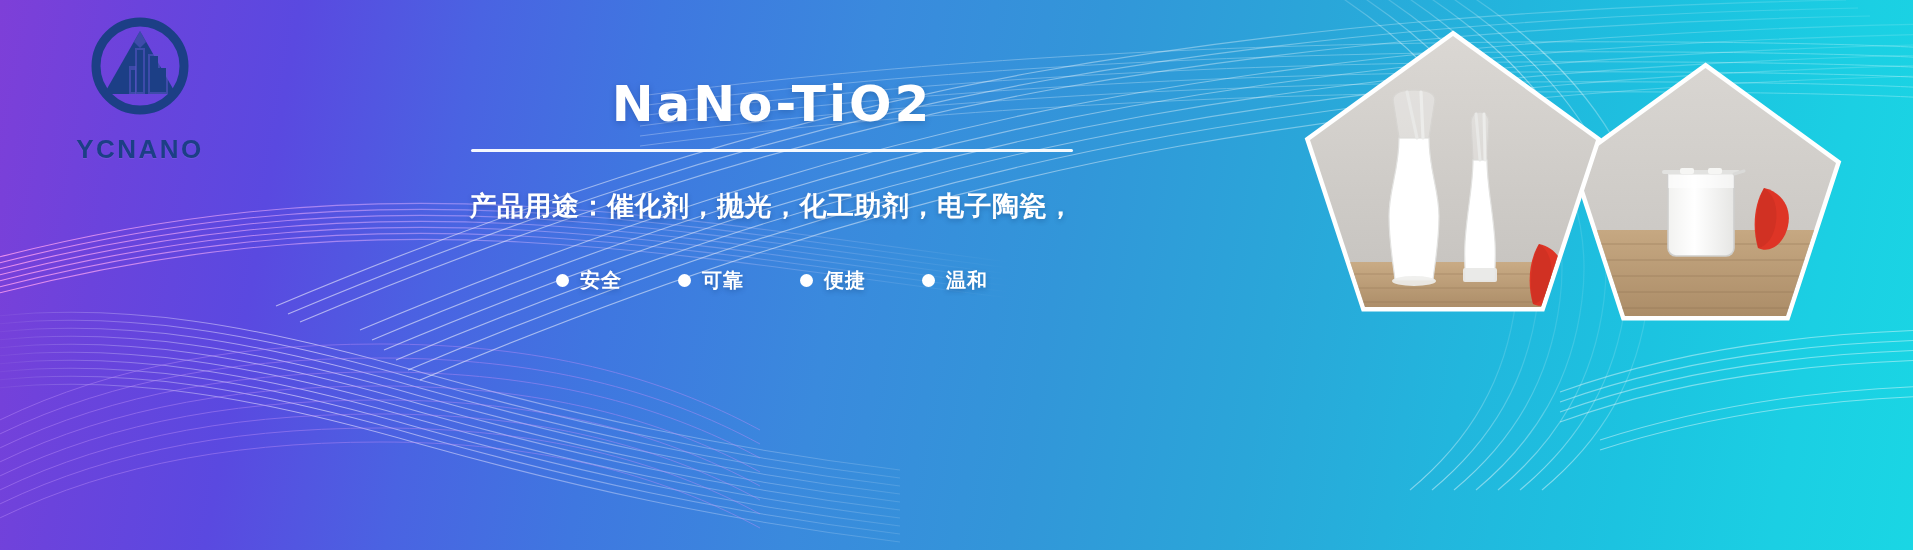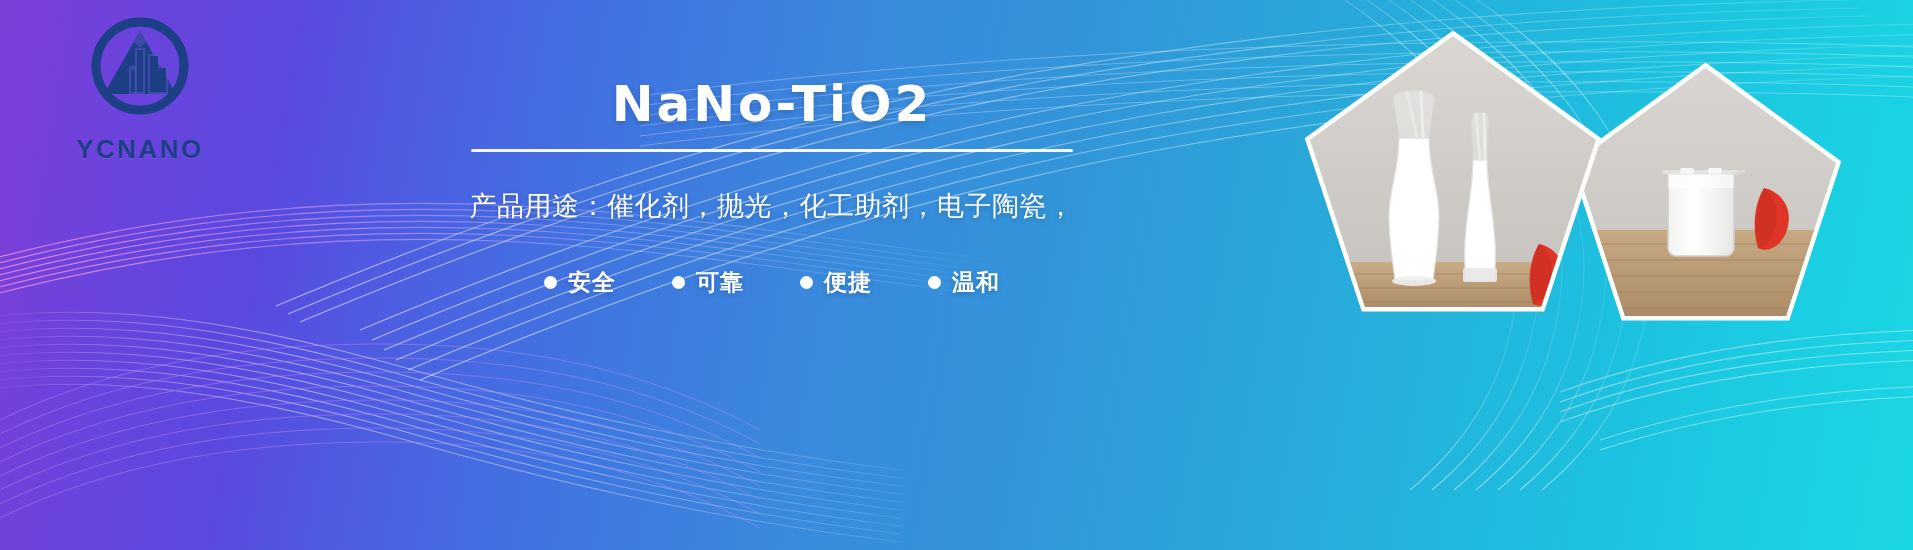--- a/index.html
+++ b/index.html
@@ -49,32 +49,32 @@
     font-size:50px;line-height:1.05;font-weight:600;letter-spacing:3px;
     color:#ffffff;font-family:"DejaVu Sans",sans-serif;
     text-shadow:0 2px 6px rgba(10,40,90,.25);
     white-space:nowrap;
   }
   .rule{
     height:3px;background:#ffffff;opacity:.95;margin:18px auto 0 auto;
     width:602px;border-radius:2px;
   }
   .desc{
-    margin-top:34px;font-size:27px;font-weight:400;line-height:1.55;
+    margin-top:34px;font-size:27px;font-weight:700;line-height:1.55;
     color:#ffffff;letter-spacing:.5px;
     text-shadow:0 2px 5px rgba(10,40,90,.3);
   }
   .desc div{white-space:nowrap;}
   .features{
     margin-top:40px;display:flex;justify-content:center;align-items:center;
     gap:56px;
   }
   .feature{
     display:flex;align-items:center;gap:11px;
-    font-size:23px;font-weight:700;color:#fff;letter-spacing:1px;
+    font-size:20px;font-weight:700;color:#fff;letter-spacing:1px;
     text-shadow:0 2px 5px rgba(10,40,90,.3);
     white-space:nowrap;
   }
   .dot{
     width:13px;height:13px;border-radius:50%;background:#fff;display:inline-block;
     flex:0 0 auto;
   }
 
   
   .photos{position:absolute;right:0;top:0;width:620px;height:550px;}

